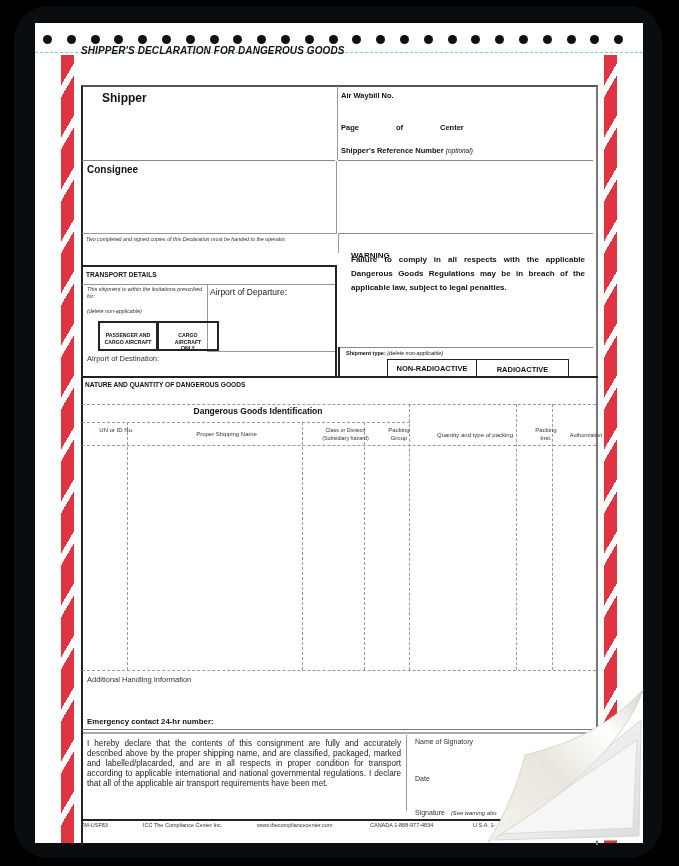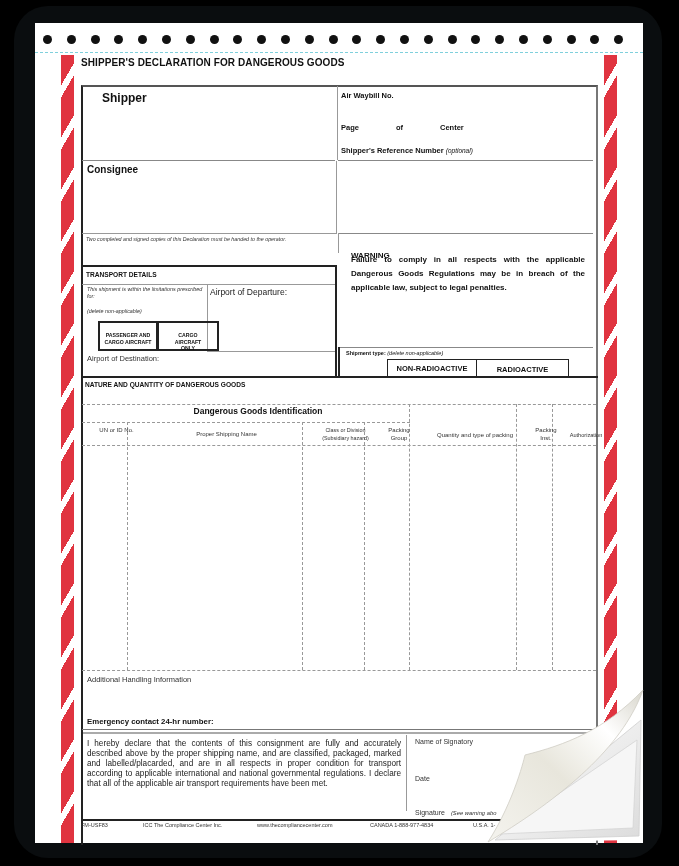--- a/index.html
+++ b/index.html
@@ -7,21 +7,21 @@
   .frame { position:absolute; left:14px; top:6px; width:648px; height:852px; background:#0a0d0f; border-radius:34px; }
   .page { position:absolute; left:35px; top:23px; width:608px; height:820px; background:#fff; }
   .holes { position:absolute; left:0; top:12px; width:608px; height:10px; }
   .hole { position:absolute; top:0; width:9px; height:9px; border-radius:50%; background:#111; }
   .perf { position:absolute; left:0; top:29px; width:608px; border-top:1px dashed #7fd0dc; }
   .stripe { position:absolute; top:32px; width:13px; height:788px;
     background: repeating-linear-gradient(-60deg, #e03440 0px, #e03440 20px, #fff 20px, #fff 26px); }
   .stripe.left { left:26px; }
   .stripe.right { left:569px; }
   .abs { position:absolute; }
-  .title { left:46px; top:34px; font-size:10px; font-weight:bold; letter-spacing:0.1px; }
+  .title { left:46px; top:22px; font-size:10px; font-weight:bold; letter-spacing:0.1px;font-style:italic; }
   .b { position:absolute; box-sizing:border-box; }
   .lbl { position:absolute; font-size:7.5px; }
   .bold { font-weight:bold; }
   .ital { font-style:italic; }
   .vdash { position:absolute; border-left:1px dashed #999; }
   .hdash { position:absolute; border-top:1px dashed #999; }
   .center { text-align:center;margin-left:12px; }
   .curl { position:absolute; left:455px; top:650px; width:224px; height:216px; }
 </style>
 </head>

